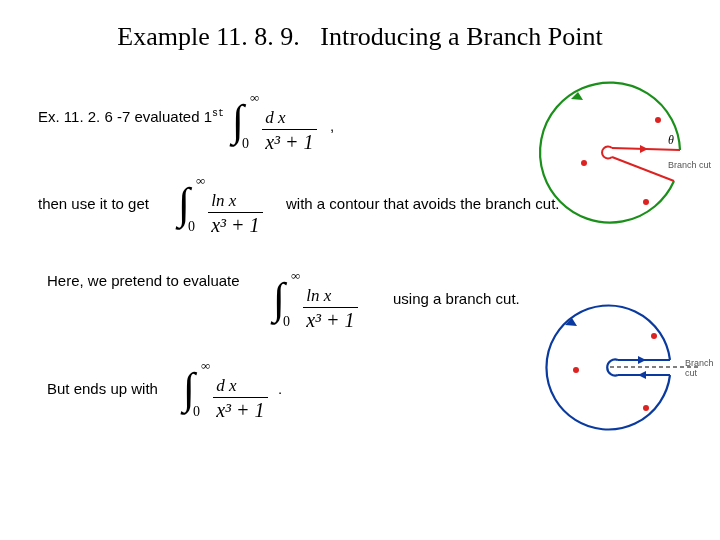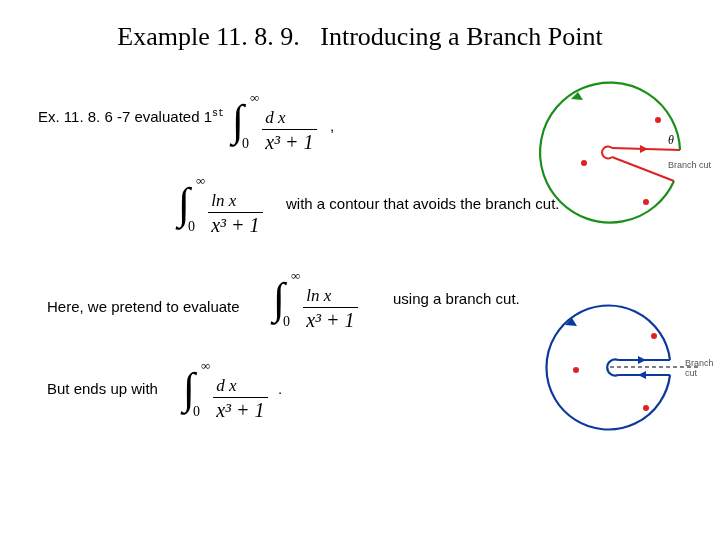--- a/index.html
+++ b/index.html
@@ -101,49 +101,50 @@
 <body>
 
 <div class="slide">
 
   <div class="title">
     <span class="ex">Example 11. 8. 9.</span>
     <span>Introducing a Branch Point</span>
   </div>
 
   <div class="row" style="top:108px; left:38px;">
-    <span>Ex. 11. 8. 6 -7  evaluated 1</span><sup>st</sup>
+    <span>Ex. 11. 2. 6 -7  evaluated 1</span><sup>st</sup>
   </div>
   <div class="row" style="top:92px; left:232px;">
     <span class="integral">
       <span class="top-lim">∞</span>
       <span class="sigma">∫</span>
       <span class="bot-lim">0</span>
       <span class="frac">
         <span class="num">d x</span>
         <span class="den">x³ + 1</span>
       </span>
     </span>
   </div>
   <div class="row" style="top:117px; left:330px;">,</div>
 
+  <div class="row" style="top:195px; left:38px;">then use it to get</div>
   <div class="row" style="top:175px; left:178px;">
     <span class="integral">
       <span class="top-lim">∞</span>
       <span class="sigma">∫</span>
       <span class="bot-lim">0</span>
       <span class="frac">
         <span class="num">ln x</span>
         <span class="den">x³ + 1</span>
       </span>
     </span>
   </div>
   <div class="row" style="top:195px; left:286px;">with a contour that avoids the branch cut.</div>
 
-  <div class="row" style="top:298px; left:47px;">Here, we pretend to evaluate</div>
+  <div class="row" style="top:272px; left:47px;">Here, we pretend to evaluate</div>
   <div class="row" style="top:270px; left:273px;">
     <span class="integral">
       <span class="top-lim">∞</span>
       <span class="sigma">∫</span>
       <span class="bot-lim">0</span>
       <span class="frac">
         <span class="num">ln x</span>
         <span class="den">x³ + 1</span>
       </span>
     </span>

